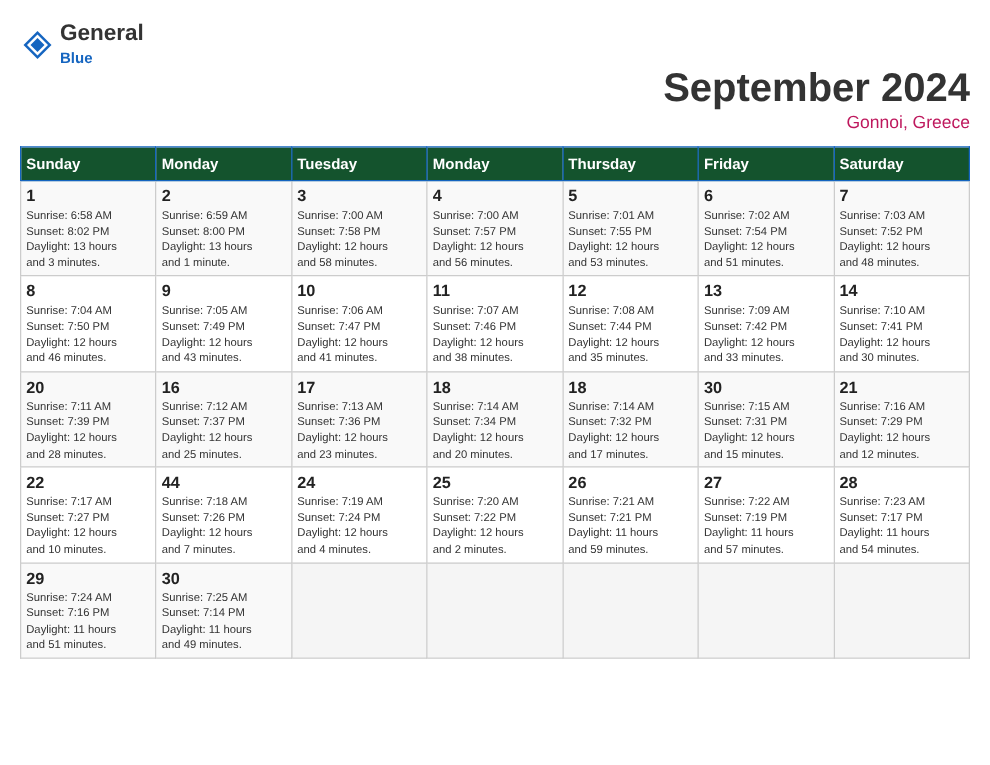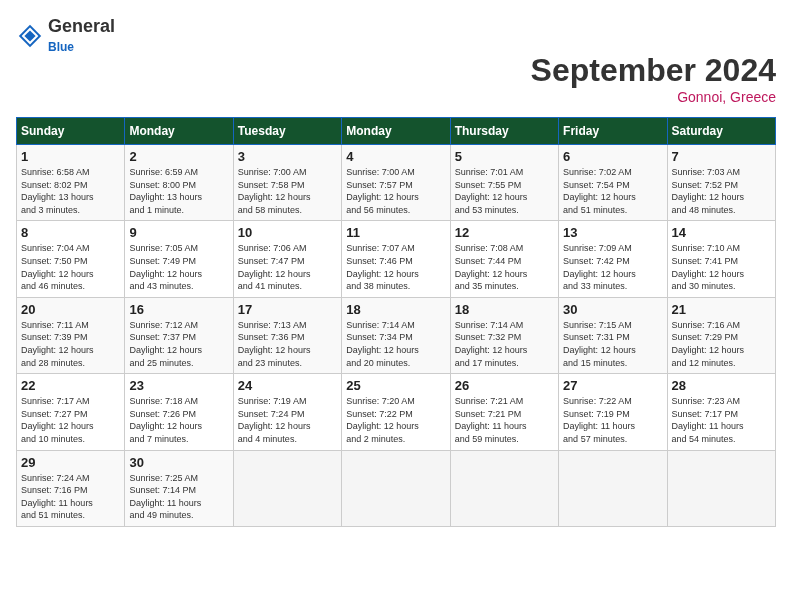--- a/index.html
+++ b/index.html
@@ -150,21 +150,21 @@
         <td><span class="day-number">20</span><span class="day-info">Sunrise: 7:11 AM<br>Sunset: 7:39 PM<br>Daylight: 12 hours<br>and 28 minutes.</span></td>
         <td><span class="day-number">16</span><span class="day-info">Sunrise: 7:12 AM<br>Sunset: 7:37 PM<br>Daylight: 12 hours<br>and 25 minutes.</span></td>
         <td><span class="day-number">17</span><span class="day-info">Sunrise: 7:13 AM<br>Sunset: 7:36 PM<br>Daylight: 12 hours<br>and 23 minutes.</span></td>
         <td><span class="day-number">18</span><span class="day-info">Sunrise: 7:14 AM<br>Sunset: 7:34 PM<br>Daylight: 12 hours<br>and 20 minutes.</span></td>
         <td><span class="day-number">18</span><span class="day-info">Sunrise: 7:14 AM<br>Sunset: 7:32 PM<br>Daylight: 12 hours<br>and 17 minutes.</span></td>
         <td><span class="day-number">30</span><span class="day-info">Sunrise: 7:15 AM<br>Sunset: 7:31 PM<br>Daylight: 12 hours<br>and 15 minutes.</span></td>
         <td><span class="day-number">21</span><span class="day-info">Sunrise: 7:16 AM<br>Sunset: 7:29 PM<br>Daylight: 12 hours<br>and 12 minutes.</span></td>
       </tr>
       <tr>
         <td><span class="day-number">22</span><span class="day-info">Sunrise: 7:17 AM<br>Sunset: 7:27 PM<br>Daylight: 12 hours<br>and 10 minutes.</span></td>
-        <td><span class="day-number">23</span><span class="day-info">Sunrise: 7:18 AM<br>Sunset: 7:26 PM<br>Daylight: 12 hours<br>and 7 minutes.</span></td>
+        <td><span class="day-number">44</span><span class="day-info">Sunrise: 7:18 AM<br>Sunset: 7:26 PM<br>Daylight: 12 hours<br>and 7 minutes.</span></td>
         <td><span class="day-number">24</span><span class="day-info">Sunrise: 7:19 AM<br>Sunset: 7:24 PM<br>Daylight: 12 hours<br>and 4 minutes.</span></td>
         <td><span class="day-number">25</span><span class="day-info">Sunrise: 7:20 AM<br>Sunset: 7:22 PM<br>Daylight: 12 hours<br>and 2 minutes.</span></td>
         <td><span class="day-number">26</span><span class="day-info">Sunrise: 7:21 AM<br>Sunset: 7:21 PM<br>Daylight: 11 hours<br>and 59 minutes.</span></td>
         <td><span class="day-number">27</span><span class="day-info">Sunrise: 7:22 AM<br>Sunset: 7:19 PM<br>Daylight: 11 hours<br>and 57 minutes.</span></td>
         <td><span class="day-number">28</span><span class="day-info">Sunrise: 7:23 AM<br>Sunset: 7:17 PM<br>Daylight: 11 hours<br>and 54 minutes.</span></td>
       </tr>
       <tr>
         <td><span class="day-number">29</span><span class="day-info">Sunrise: 7:24 AM<br>Sunset: 7:16 PM<br>Daylight: 11 hours<br>and 51 minutes.</span></td>
         <td><span class="day-number">30</span><span class="day-info">Sunrise: 7:25 AM<br>Sunset: 7:14 PM<br>Daylight: 11 hours<br>and 49 minutes.</span></td>
         <td class="empty-cell"></td>

